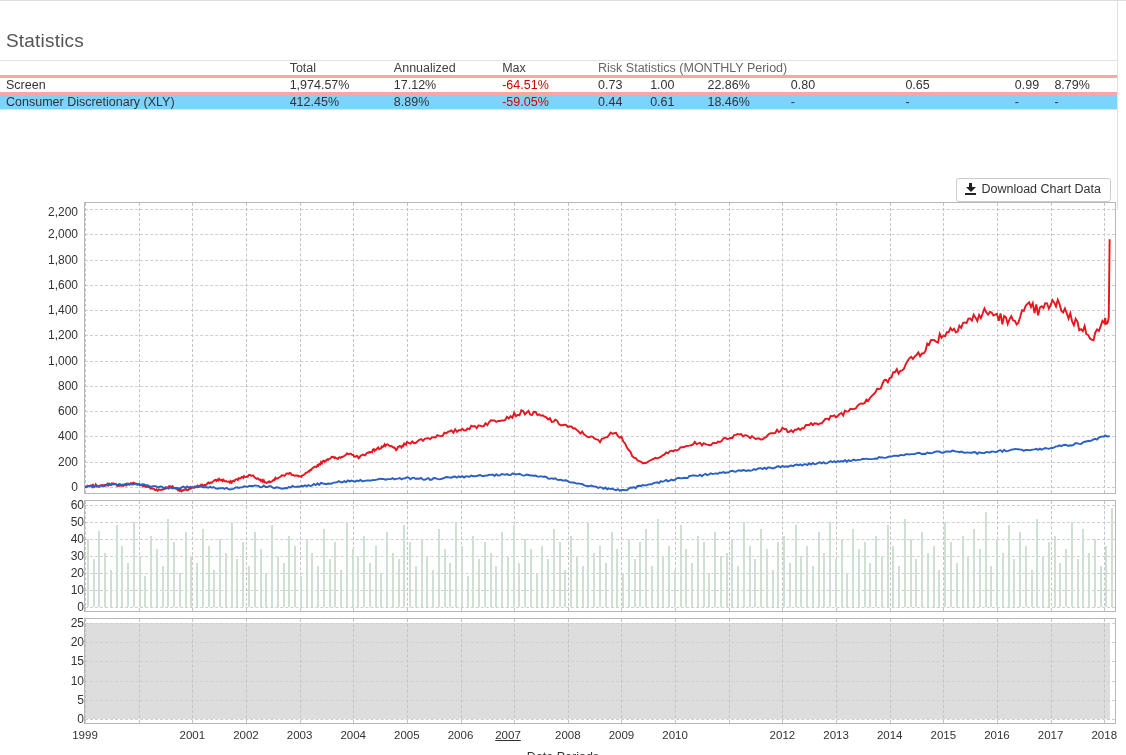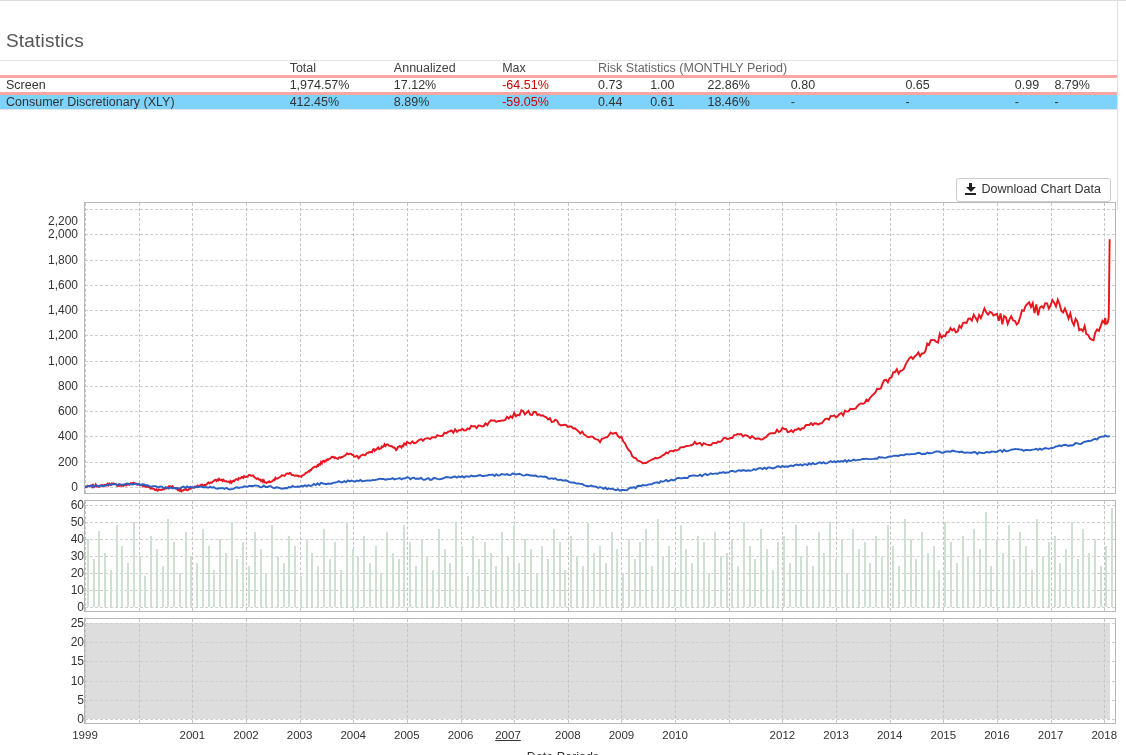--- a/index.html
+++ b/index.html
@@ -170,21 +170,21 @@
       <div class="ytick" style="top: 259.727px;">200</div>
       <div class="ytick" style="top: 234.455px;">400</div>
       <div class="ytick" style="top: 209.182px;">600</div>
       <div class="ytick" style="top: 183.909px;">800</div>
       <div class="ytick" style="top: 158.636px;">1,000</div>
       <div class="ytick" style="top: 133.364px;">1,200</div>
       <div class="ytick" style="top: 108.091px;">1,400</div>
       <div class="ytick" style="top: 82.8182px;">1,600</div>
       <div class="ytick" style="top: 57.5455px;">1,800</div>
       <div class="ytick" style="top: 32.2727px;">2,000</div>
-      <div class="ytick" style="top: 19px;">2,200</div>
+      <div class="ytick" style="top: 10px;">2,200</div>
     </div>
   <div class="ytick-col" id="yticks-turnover">
       <div class="ytick" style="top: 107px;">0</div>
       <div class="ytick" style="top: 90px;">10</div>
       <div class="ytick" style="top: 73px;">20</div>
       <div class="ytick" style="top: 56px;">30</div>
       <div class="ytick" style="top: 39px;">40</div>
       <div class="ytick" style="top: 22px;">50</div>
       <div class="ytick" style="top: 5px;">60</div>
     </div>

